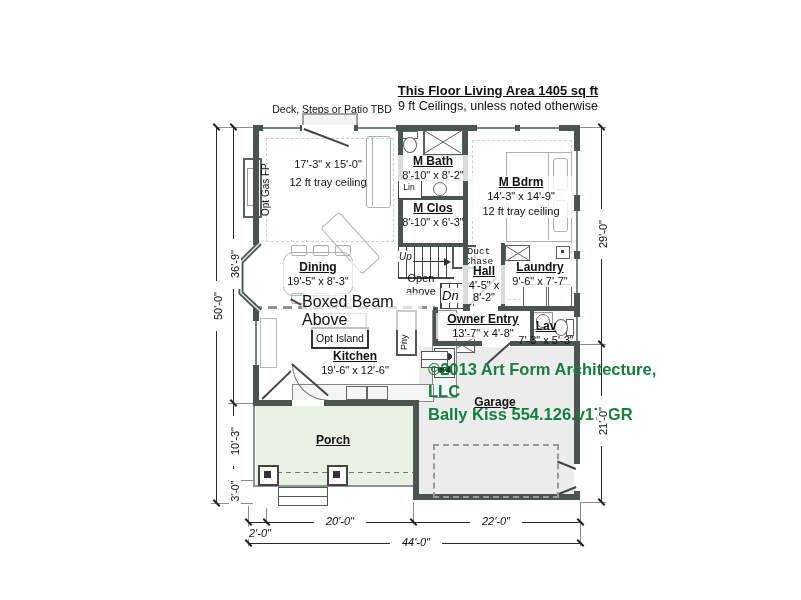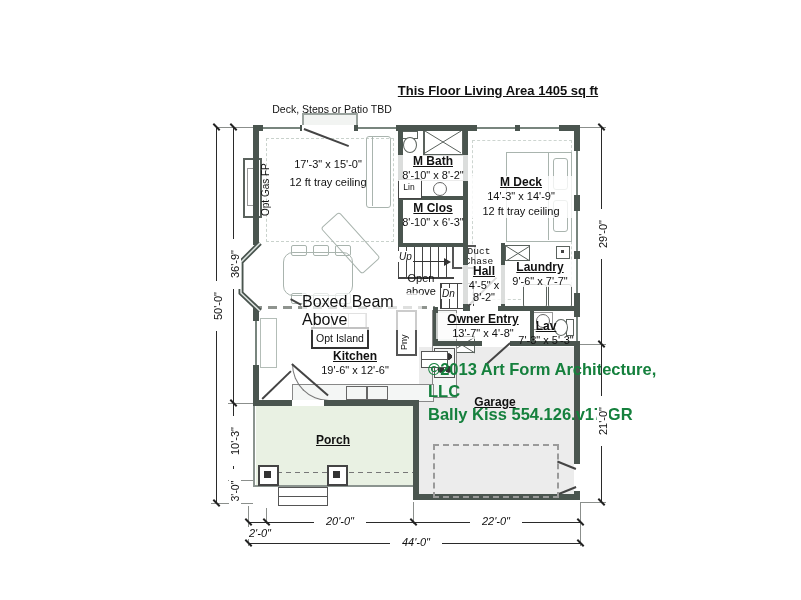--- a/index.html
+++ b/index.html
@@ -27,20 +27,21 @@
   .leaf{position:absolute;background:#444;height:1.5px;}
   .treads{position:absolute;background-image:repeating-linear-gradient(90deg,#444 0 1px,transparent 1px 8px);}
 </style>
 </head>
 <body>
 
 <div id="canvas">
 
   <div class="lbl" style="left:392px;top:84px;width:212px;">
     <div style="font-size:13px;font-weight:bold;text-decoration:underline;">This Floor Living Area 1405 sq ft</div>
+    <div style="font-size:12.5px;">9 ft Ceilings, unless noted otherwise</div>
   </div>
 
   <div class="lbl" style="left:262px;top:103px;width:140px;font-size:10.5px;">Deck, Steps or Patio TBD</div>
   <div class="abs" style="left:302px;top:113px;width:52px;height:12px;border:2px solid #9aa39e;background:#f2f4f2;"></div>
 
   <div class="abs" style="left:256px;top:406px;width:157px;height:80px;background:#e9f1e3;"></div>
   <div class="abs" style="left:419px;top:347px;width:155px;height:147px;background:#ececec;"></div>
 
   <div class="abs" style="left:266px;top:138px;width:126px;height:102px;border:1px dashed #c9d2cc;"></div>
   <div class="furn" style="left:366px;top:136px;width:23px;height:70px;border-radius:3px;"></div>
@@ -111,21 +112,21 @@
   <div class="leaf" style="left:262px;top:398px;width:40px;transform:rotate(-44deg);transform-origin:left center;"></div>
 
   <div class="dash" style="left:253px;top:306px;width:182px;height:3px;background-image:repeating-linear-gradient(90deg,#8f948f 0 9px,transparent 9px 15px);"></div>
   <div class="leaf" style="left:290px;top:301px;width:12px;transform:rotate(28deg);"></div>
 
   <div class="treads" style="left:398px;top:247px;width:56px;height:30px;border-bottom:2px solid #444;"></div>
   <div class="abs" style="left:408px;top:261px;width:38px;height:1px;background:#333;"></div>
   <div class="abs" style="left:444px;top:258px;width:0;height:0;border-left:7px solid #333;border-top:4px solid transparent;border-bottom:4px solid transparent;"></div>
   <div class="dimtext" style="left:398px;top:251px;font-size:10px;padding:0 1px;">Up</div>
   <div class="treads" style="left:440px;top:283px;width:32px;height:24px;border:1px solid #444;"></div>
-  <div class="dimtext" style="left:441px;top:288px;font-size:10px;padding:0 1px;text-align:center;">Dn</div>
+  <div class="dimtext" style="left:441px;top:288px;font-size:13px;padding:0 1px;text-align:center;">Dn</div>
   <div class="lbl" style="left:394px;top:272px;width:54px;font-size:11px;">Open above</div>
 
   <div class="abs" style="left:452px;top:245px;width:20px;height:20px;border:2px solid #555;background:#fff;"></div>
   <div class="lbl small" style="left:462px;top:247px;width:34px;background:rgba(255,255,255,.8);">Duct Chase</div>
 
   <div class="wall" style="left:253px;top:125px;width:327px;height:6px;"></div>
   <div class="wall" style="left:574px;top:125px;width:6px;height:375px;"></div>
   <div class="wall" style="left:413px;top:494px;width:167px;height:6px;"></div>
   <div class="wall" style="left:413px;top:400px;width:6px;height:100px;"></div>
   <div class="wall" style="left:253px;top:400px;width:166px;height:6px;"></div>
@@ -189,27 +190,31 @@
 
   <div class="lbl" style="left:258px;top:158px;width:140px;">
     <div class="rdims">17'-3" x 15'-0"</div>
     <div class="rnote" style="margin-top:5px;">12 ft tray ceiling</div>
   </div>
   <div class="lbl" style="left:398px;top:155px;width:70px;background:rgba(255,255,255,.8);">
     <div class="rname">M Bath</div>
     <div class="rdims">8'-10" x 8'-2"</div>
   </div>
   <div class="lbl" style="left:468px;top:176px;width:106px;background:rgba(255,255,255,.8);">
-    <div class="rname">M Deck</div>
+    <div class="rname">M Bdrm</div>
     <div class="rdims">14'-3" x 14'-9"</div>
     <div class="rnote" style="margin-top:3px;">12 ft tray ceiling</div>
   </div>
   <div class="lbl" style="left:398px;top:202px;width:70px;">
     <div class="rname">M Clos</div>
     <div class="rdims">8'-10" x 6'-3"</div>
+  </div>
+  <div class="lbl" style="left:276px;top:261px;width:84px;background:rgba(255,255,255,.7);">
+    <div class="rname">Dining</div>
+    <div class="rdims">19'-5" x 8'-3"</div>
   </div>
   <div class="lbl" style="left:302px;top:293px;width:120px;font-size:16px;text-align:left;background:rgba(255,255,255,.7);">Boxed Beam Above</div>
   <div class="lbl" style="left:462px;top:265px;width:44px;background:rgba(255,255,255,.8);">
     <div class="rname">Hall</div>
     <div class="rdims">4'-5" x 8'-2"</div>
   </div>
   <div class="lbl" style="left:505px;top:261px;width:70px;background:rgba(255,255,255,.8);">
     <div class="rname">Laundry</div>
     <div class="rdims">9'-6" x 7'-7"</div>
   </div>

